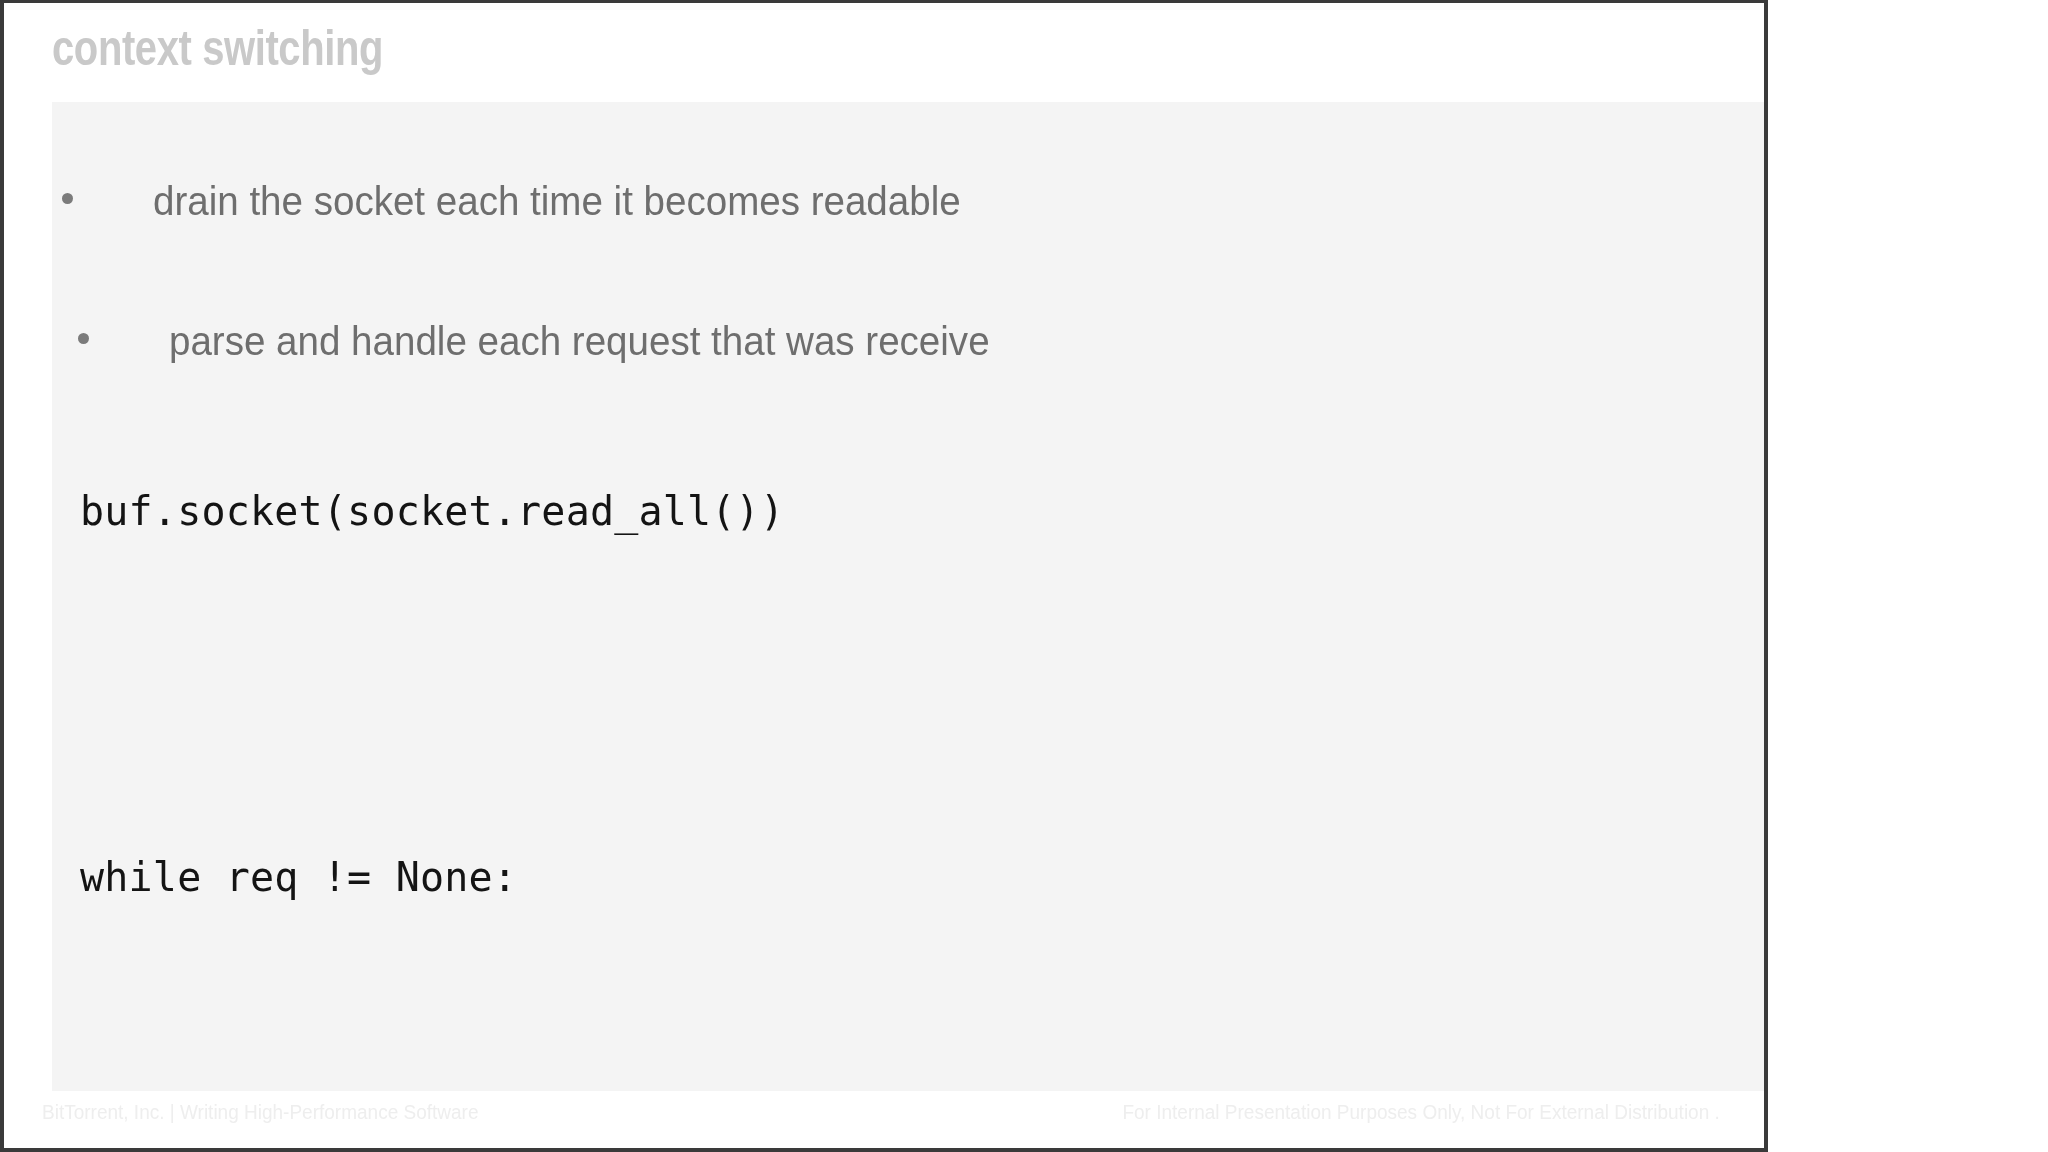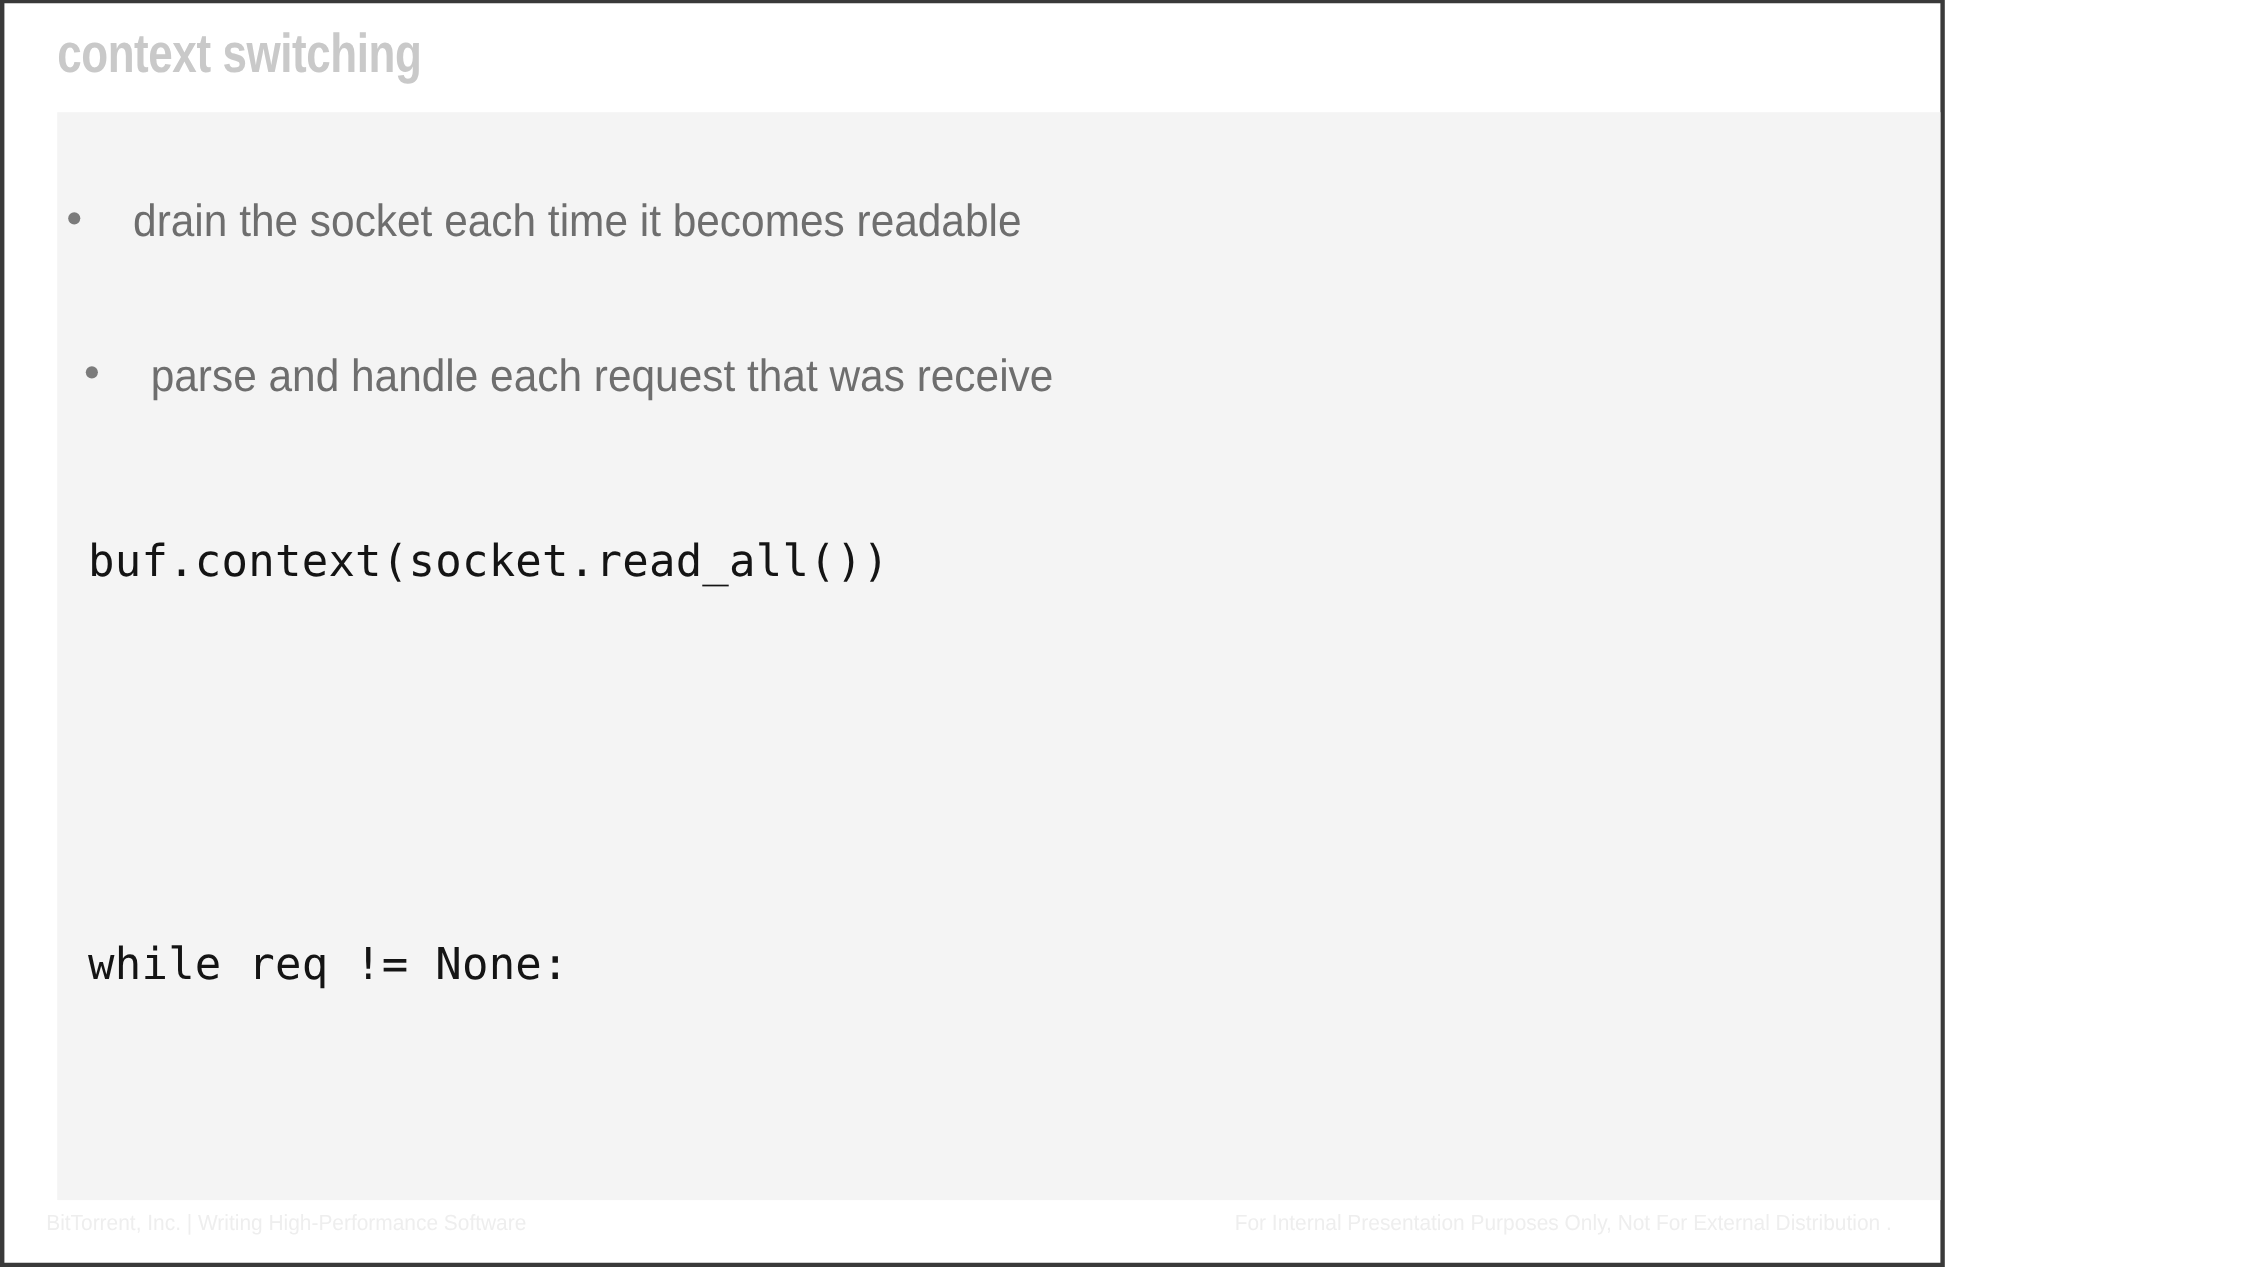--- a/index.html
+++ b/index.html
@@ -47,20 +47,21 @@
     height: 989px;
     background: #f4f4f4;
   }
 
   
   .bullet-row {
     position: absolute;
     display: flex;
     align-items: baseline;
     white-space: nowrap;
+    gap: 32px;
   }
   .bullet-row.b1 { left: 58px; top: 174px; }
   .bullet-row.b2 { left: 74px; top: 314px; }
 
   .bullet-dot {
     width: 11px;
     height: 11px;
     border-radius: 50%;
     background: #7b7b7b;
     flex: 0 0 auto;
@@ -131,21 +132,21 @@
     <span class="bullet-dot"></span>
     <span class="bullet-text">drain the socket each time it becomes readable</span>
   </div>
 
   <div class="bullet-row b2">
     <span class="bullet-dot"></span>
     <span class="bullet-text">parse and handle each request that was receive</span>
   </div>
 
   <div class="code-block">
-    <div class="code-line">buf.context(socket.read_all())</div>
+    <div class="code-line">buf.socket(socket.read_all())</div>
     <div class="code-line blank"></div>
     <div class="code-line">while req != None:</div>
     
     
   </div>
 
   <div class="footer-left">BitTorrent, Inc. | Writing High-Performance Software</div>
 
   <div class="footer-right">For Internal Presentation Purposes Only, Not For External Distribution .</div>
 

